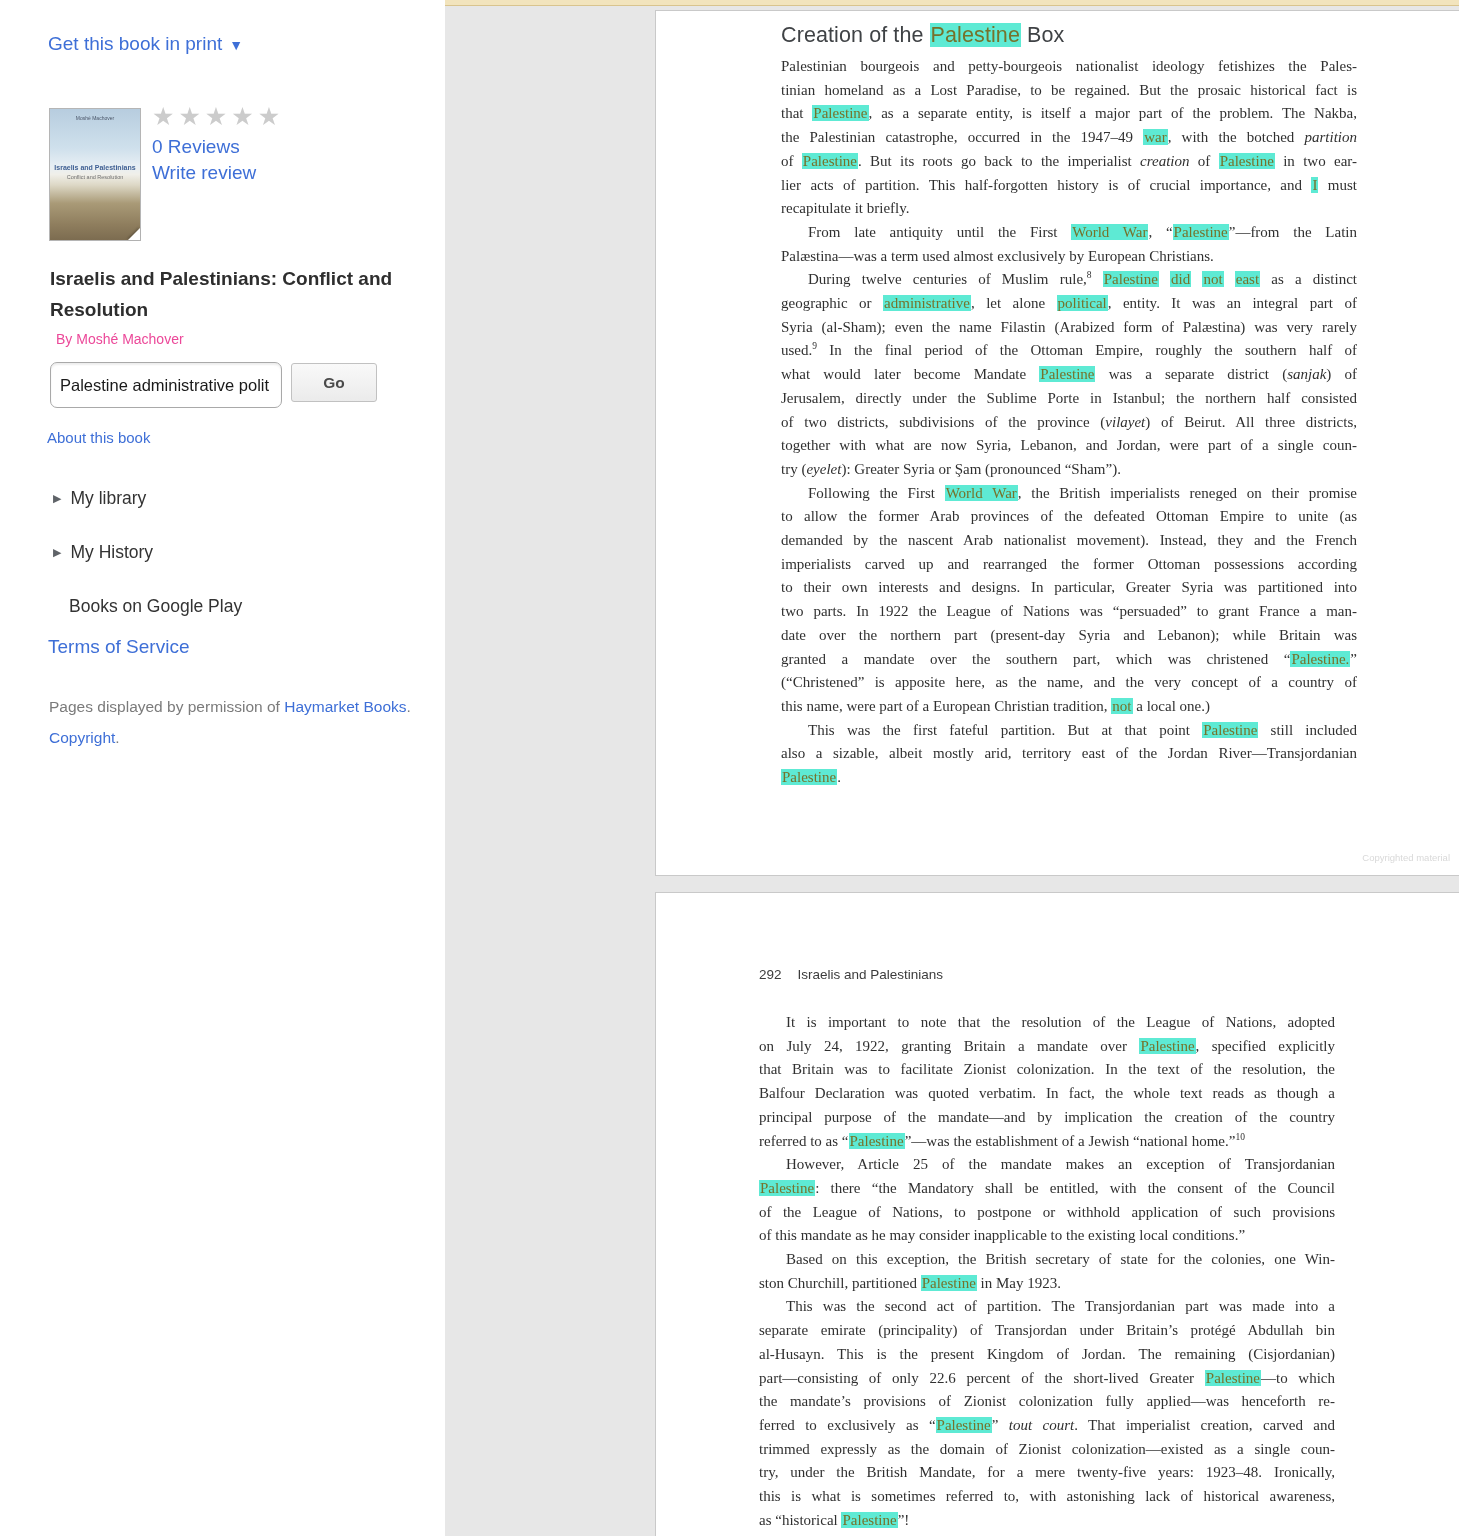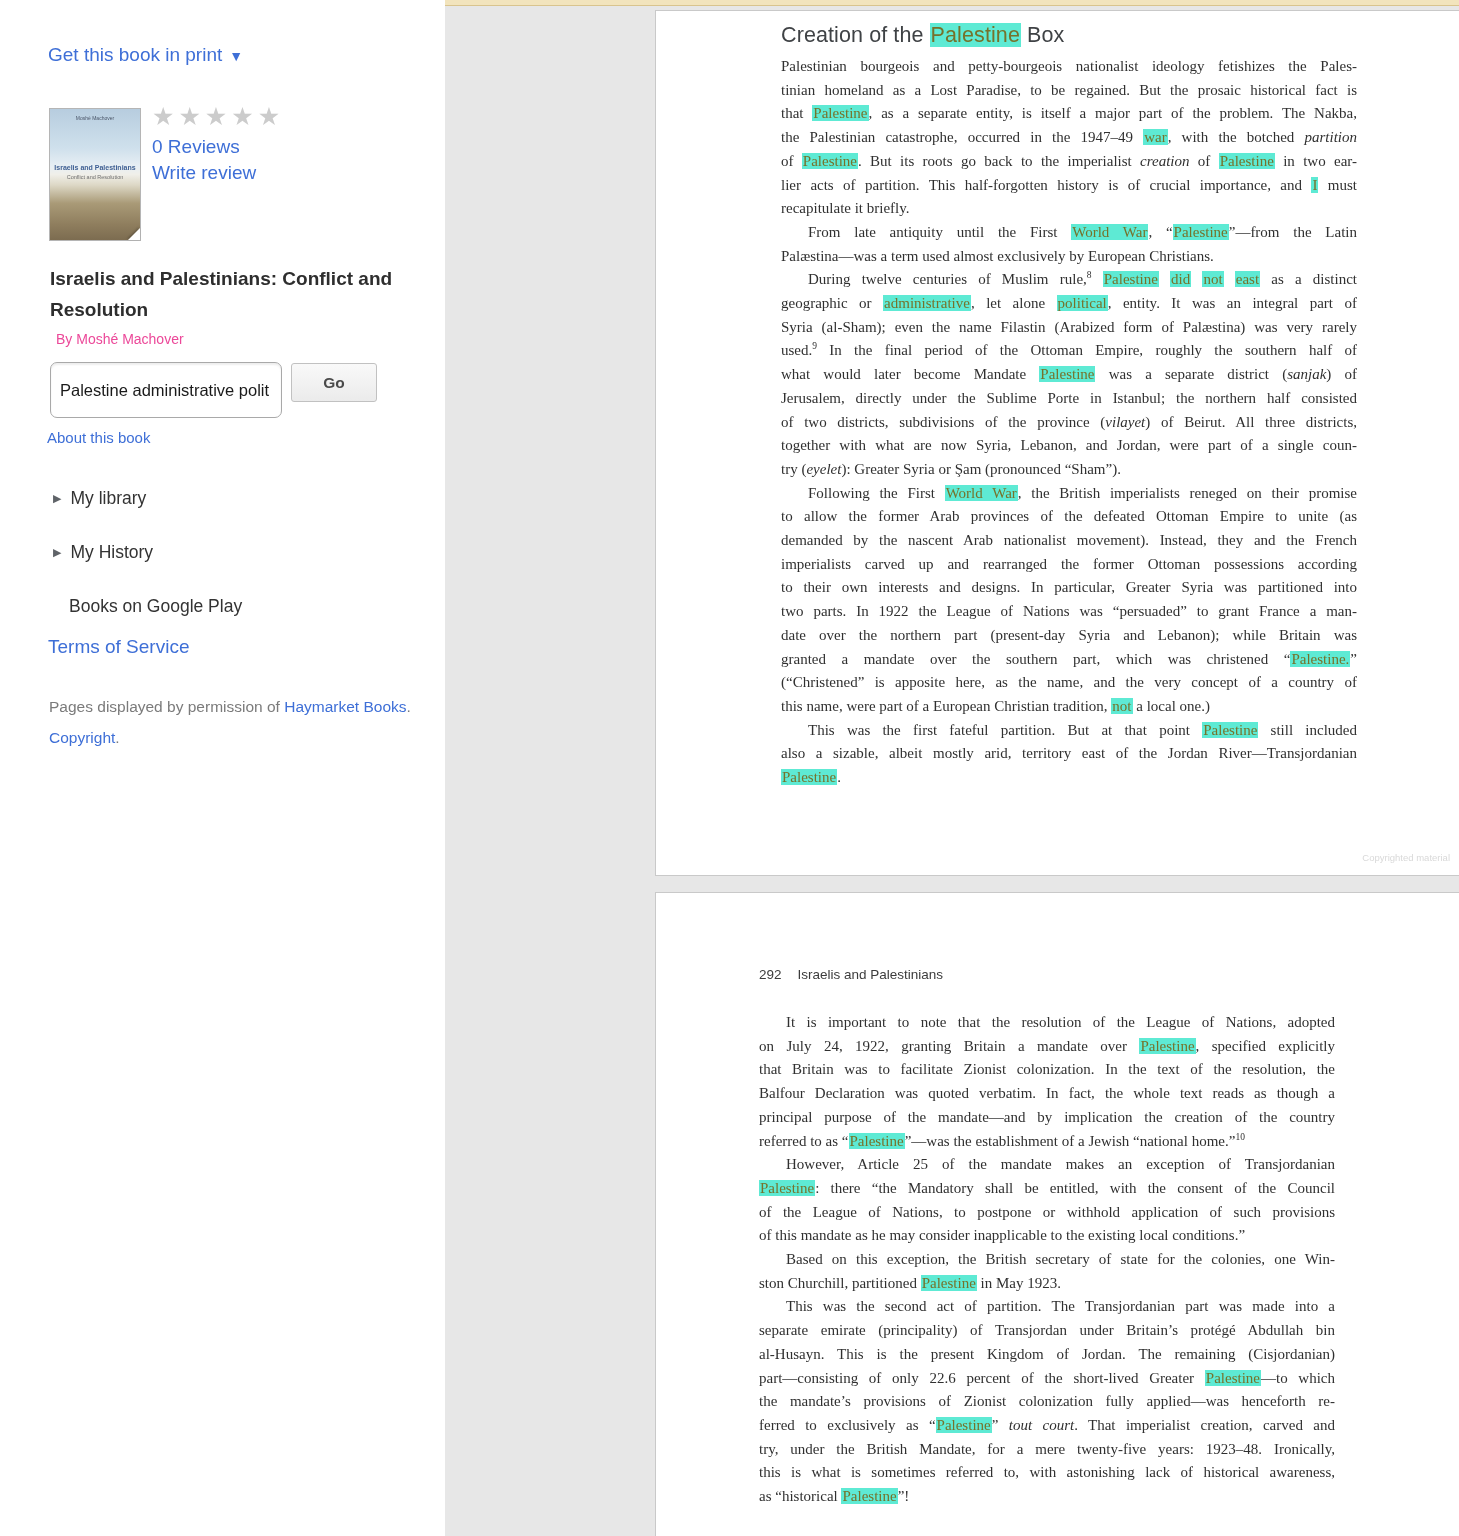--- a/index.html
+++ b/index.html
@@ -11,21 +11,21 @@
     font-family: "Liberation Sans", sans-serif;
   }
 
   
   .sidebar {
     position: absolute; left: 0; top: 0; width: 445px; height: 100%;
     background: #ffffff; z-index: 5;
   }
   .link { color: #3e6fd7; cursor: pointer; text-decoration: none; }
 
-  .get-print { position: absolute; left: 48px; top: 44px; font-size: 19px; }
+  .get-print { position: absolute; left: 48px; top: 33px; font-size: 19px; }
   .get-print .chev { font-size: 14px; margin-left: 7px; }
 
   .cover {
     position: absolute; left: 49px; top: 108px; width: 92px; height: 133px;
     border: 1px solid #b5b5b5; cursor: pointer;
     background: linear-gradient(to bottom,
       #b7cddf 0%, #cfe0ec 30%, #e8eff4 44%,
       #f0efe9 50%, #ddd8c6 58%,
       #a99a77 72%, #8f7e5e 88%, #7c6c50 100%);
   }
@@ -43,21 +43,21 @@
   .stars { position: absolute; left: 152px; top: 102px; font-size: 25px;
     color: #cccccc; letter-spacing: 4px; }
   .reviews-link { position: absolute; left: 152px; top: 136px; font-size: 19px; }
   .write-review  { position: absolute; left: 152px; top: 162px; font-size: 19px; }
 
   .book-title { position: absolute; left: 50px; top: 263px; width: 365px;
     font-size: 19px; font-weight: bold; color: #2e2e2e; line-height: 31px; }
   .author { position: absolute; left: 56px; top: 331px; font-size: 14px; color: #ec4899; }
 
   .search-input {
-    position: absolute; left: 50px; top: 362px; width: 232px; height: 56px;
+    position: absolute; left: 50px; top: 362px; width: 232px; height: 46px;
     border: 1px solid #a9a9a9; border-radius: 7px;
     padding: 0 9px; font-size: 16.5px; color: #1a1a1a;
     font-family: "Liberation Sans", sans-serif;
     box-shadow: inset 0 2px 2px rgba(0,0,0,.07);
     outline: none;
   }
   .go-btn {
     position: absolute; left: 291px; top: 363px; width: 86px; height: 39px;
     border: 1px solid #c1c1c1; border-radius: 3px;
     background: linear-gradient(#f9f9f9, #ebebeb);
@@ -190,20 +190,21 @@
         <div class="bline indent"><span>Based on this exception, the British secretary of state for the colonies, one Win-</span></div>
         <div class="bline last"><span>ston Churchill, partitioned </span><span class="hl">Palestine</span><span> in May 1923.</span></div>
       </div>
       <div class="para">
         <div class="bline indent"><span>This was the second act of partition. The Transjordanian part was made into a</span></div>
         <div class="bline"><span>separate emirate (principality) of Transjordan under Britain’s protégé Abdullah bin</span></div>
         <div class="bline"><span>al-Husayn. This is the present Kingdom of Jordan. The remaining (Cisjordanian)</span></div>
         <div class="bline"><span>part—consisting of only 22.6 percent of the short-lived Greater </span><span class="hl">Palestine</span><span>—to which</span></div>
         <div class="bline"><span>the mandate’s provisions of Zionist colonization fully applied—was henceforth re-</span></div>
         <div class="bline"><span>ferred to exclusively as “</span><span class="hl">Palestine</span><span>” </span><span class="it">tout court</span><span>. That imperialist creation, carved and</span></div>
+        <div class="bline"><span>trimmed expressly as the domain of Zionist colonization—existed as a single coun-</span></div>
         <div class="bline"><span>try, under the British Mandate, for a mere twenty-five years: 1923–48. Ironically,</span></div>
         <div class="bline"><span>this is what is sometimes referred to, with astonishing lack of historical awareness,</span></div>
         <div class="bline last"><span>as “historical </span><span class="hl">Palestine</span><span>”!</span></div>
       </div>
     </div>
 </div>
 
 <div class="sidebar">
 
   <div class="get-print link">

